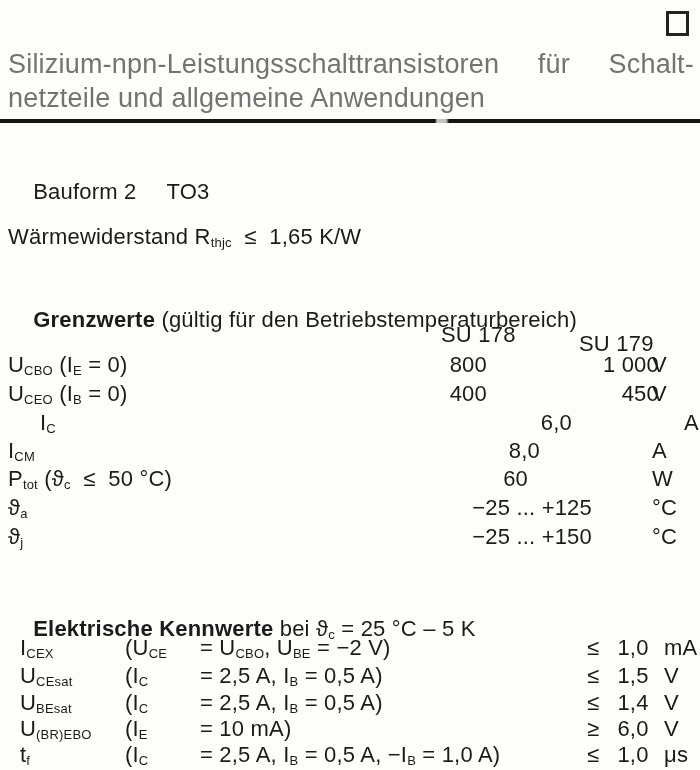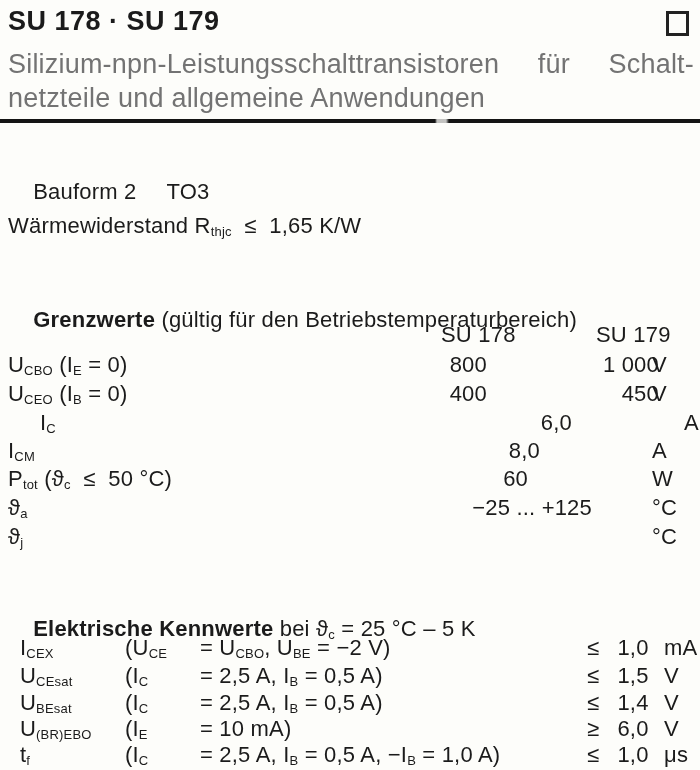--- a/index.html
+++ b/index.html
@@ -23,21 +23,21 @@
     position:absolute;left:0;top:119px;width:700px;height:4px;
     background:linear-gradient(to right,#141414 0,#141414 435px,rgba(20,20,20,.25) 437px,rgba(20,20,20,.25) 446px,#141414 449px,#141414 100%);
   }
   
   .line{position:absolute;font-size:22px;white-space:pre;}
   sub{font-size:13px;letter-spacing:.2px;vertical-align:-3px;line-height:0;}
   .b{font-weight:700;}
   
   .g-head{position:absolute;top:322px;left:0;width:700px;height:26px;font-size:22px;}
   .g-h178{position:absolute;left:441px;}
-  .g-h179{position:absolute;left:596px;}
+  .g-h179{position:absolute;left:579px;margin-top:9px;}
   .g-row{position:absolute;left:0;width:700px;height:26px;font-size:22px;}
   .g-label{position:absolute;left:8px;top:0;white-space:pre;}
   .g-v178{position:absolute;left:420px;width:67px;top:0;text-align:right;}
   .g-v179{position:absolute;left:571px;width:88px;top:0;text-align:right;}
   .g-shared{position:absolute;left:420px;width:120px;top:0;text-align:right;white-space:pre;}
   .g-row.w60 .g-shared{width:108px;}
   .g-row.wide .g-shared{width:172px;}
   .g-unit{position:absolute;left:652px;top:0;}
   
   .k-row{position:absolute;left:12px;width:664px;height:24px;font-size:22px;padding-left:44px;}
@@ -46,35 +46,34 @@
   .k-rest{position:absolute;left:188px;top:0;white-space:pre;}
   .k-rel{position:absolute;left:575px;top:0;}
   .k-val{position:absolute;left:601px;width:40px;top:0;text-align:center;}
   .k-unit{position:absolute;left:652px;top:0;}
 </style>
 </head>
 <body>
 
 <div class="page">
 
-  <div class="title">SU 178 · SU 179</div>
   <div class="corner-square"></div>
 
   <div class="subtitle">
     <span class="l1">Silizium-npn-Leistungsschalttransistoren für Schalt-</span>
     <span class="l2">netzteile und allgemeine Anwendungen</span>
   </div>
 
   <div class="rule"></div>
 
   <div class="line" style="top:153px;left:8px;">
     <span>Bauform 2</span><span style="display:inline-block;width:30px;"></span><span>TO3</span>
   </div>
 
-  <div class="line" style="top:213px;left:8px;text-align:center;">Wärmewiderstand R<sub>thjc</sub>  ≤  1,65 K/W</div>
+  <div class="line" style="top:224px;left:8px;text-align:center;">Wärmewiderstand R<sub>thjc</sub>  ≤  1,65 K/W</div>
 
   <div class="line" style="top:281px;left:8px;">
     <span class="b">Grenzwerte</span><span> (gültig für den Betriebstemperaturbereich)</span>
   </div>
 
   <div class="g-head">
     <span class="g-h178">SU 178</span>
     <span class="g-h179">SU 179</span>
   </div>
 
@@ -105,20 +104,21 @@
     <span class="g-shared">60</span>
     <span class="g-unit">W</span>
   </div>
   <div class="g-row wide" style="top:495px;">
     <span class="g-label">ϑ<sub>a</sub></span>
     <span class="g-shared">−25 ... +125</span>
     <span class="g-unit">°C</span>
   </div>
   <div class="g-row wide" style="top:524px;">
     <span class="g-label">ϑ<sub>j</sub></span>
+    <span class="g-shared">−25 ... +150</span>
     <span class="g-unit">°C</span>
   </div>
 
   <div class="line" style="top:590px;left:8px;">
     <span class="b">Elektrische Kennwerte</span><span> bei ϑ<sub>c</sub> = 25 °C – 5 K</span>
   </div>
 
   <div class="k-row" style="top:635px;">
     <span class="k-sym">I<sub>CEX</sub></span>
     <span class="k-cond">(U<sub>CE</sub></span>

